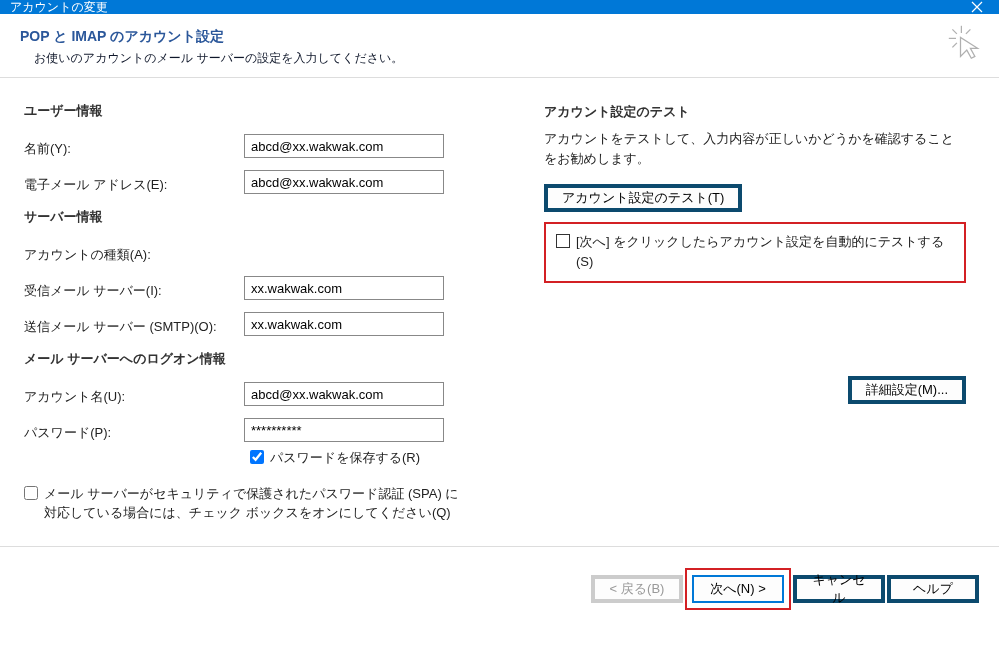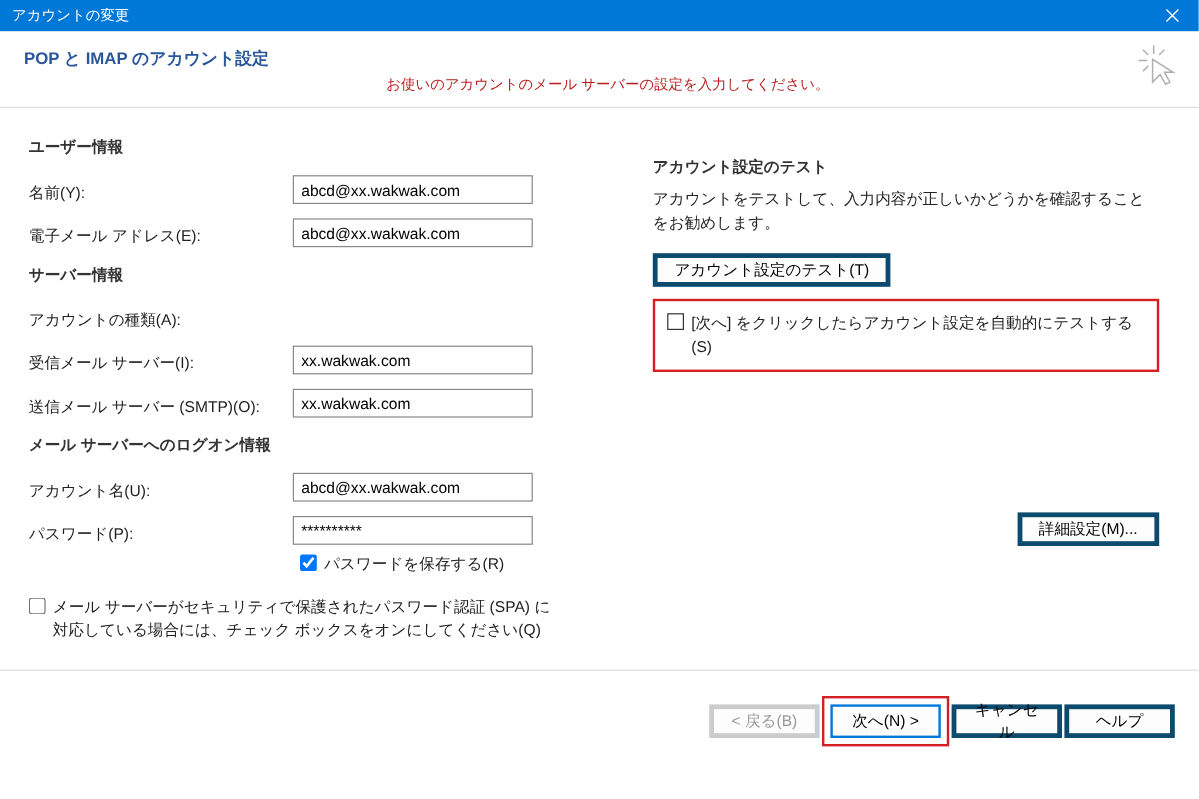--- a/index.html
+++ b/index.html
@@ -8,21 +8,21 @@
       font-size: 13px;
       color: #222;
       background: #fff;
       width: 999px;
       height: 666px;
       overflow: hidden;
     }
     .titlebar {
       background: #0078d7;
       color: #fff;
-      height: 26px;
+      height: 14px;
       display: flex;
       align-items: center;
       padding-left: 10px;
     }
     .titlebar .title { flex: 1; font-size: 12px; }
     .titlebar .close {
       width: 45px; height: 30px;
       display: flex; align-items: center; justify-content: center;
       font-size: 14px; font-weight: 300;
     }
@@ -32,24 +32,23 @@
       position: relative;
       border-bottom: 1px solid #ddd;
     }
     .header .h1 {
       font-weight: bold;
       color: #2b579a;
       font-size: 14px;
       margin-bottom: 4px;
     }
     .header .sub {
-      color: #b91c1c;
+      color: #0f172a;
       font-size: 12px;
       padding-left: 14px;
-      text-align: center;
     }
     .header .cursor-icon {
       position: absolute;
       right: 16px;
       top: 10px;
       width: 36px; height: 36px;
       color: #999;
     }
 
     .content {
@@ -60,21 +59,21 @@
     }
     .left-col { width: 490px; }
     .right-col { width: 440px; padding-left: 18px; }
 
     .section-title {
       font-weight: bold;
       color: #333;
       margin-bottom: 8px;
       margin-top: 4px;
     }
-    .section-title:first-child { margin-top: 16px; }
+    .section-title:first-child { margin-top: 1px; }
     .left-col .section-title { margin-top: 14px; }
     .left-col .section-title:first-of-type { margin-top: 0; }
 
     .form-row {
       display: flex;
       align-items: flex-end;
       margin-bottom: 6px;
       height: 30px;
     }
     .form-row .label {
@@ -148,21 +147,21 @@
     .highlight-box .checkbox-row { margin-top: 0; }
     .highlight-box input[type="checkbox"] {
       appearance: none;
       border: 1.5px solid #333;
       background: #fff;
     }
 
     .adv-btn-row {
       display:flex;
       justify-content: flex-end;
-      margin-top: 117px;
+      margin-top: 93px;
     }
 
     .footer {
       border-top: 1px solid #ddd;
       padding: 14px 20px 0 20px;
       display: flex;
       justify-content: flex-end;
       gap: 2px;
       align-items: center;
       height: 70px;

